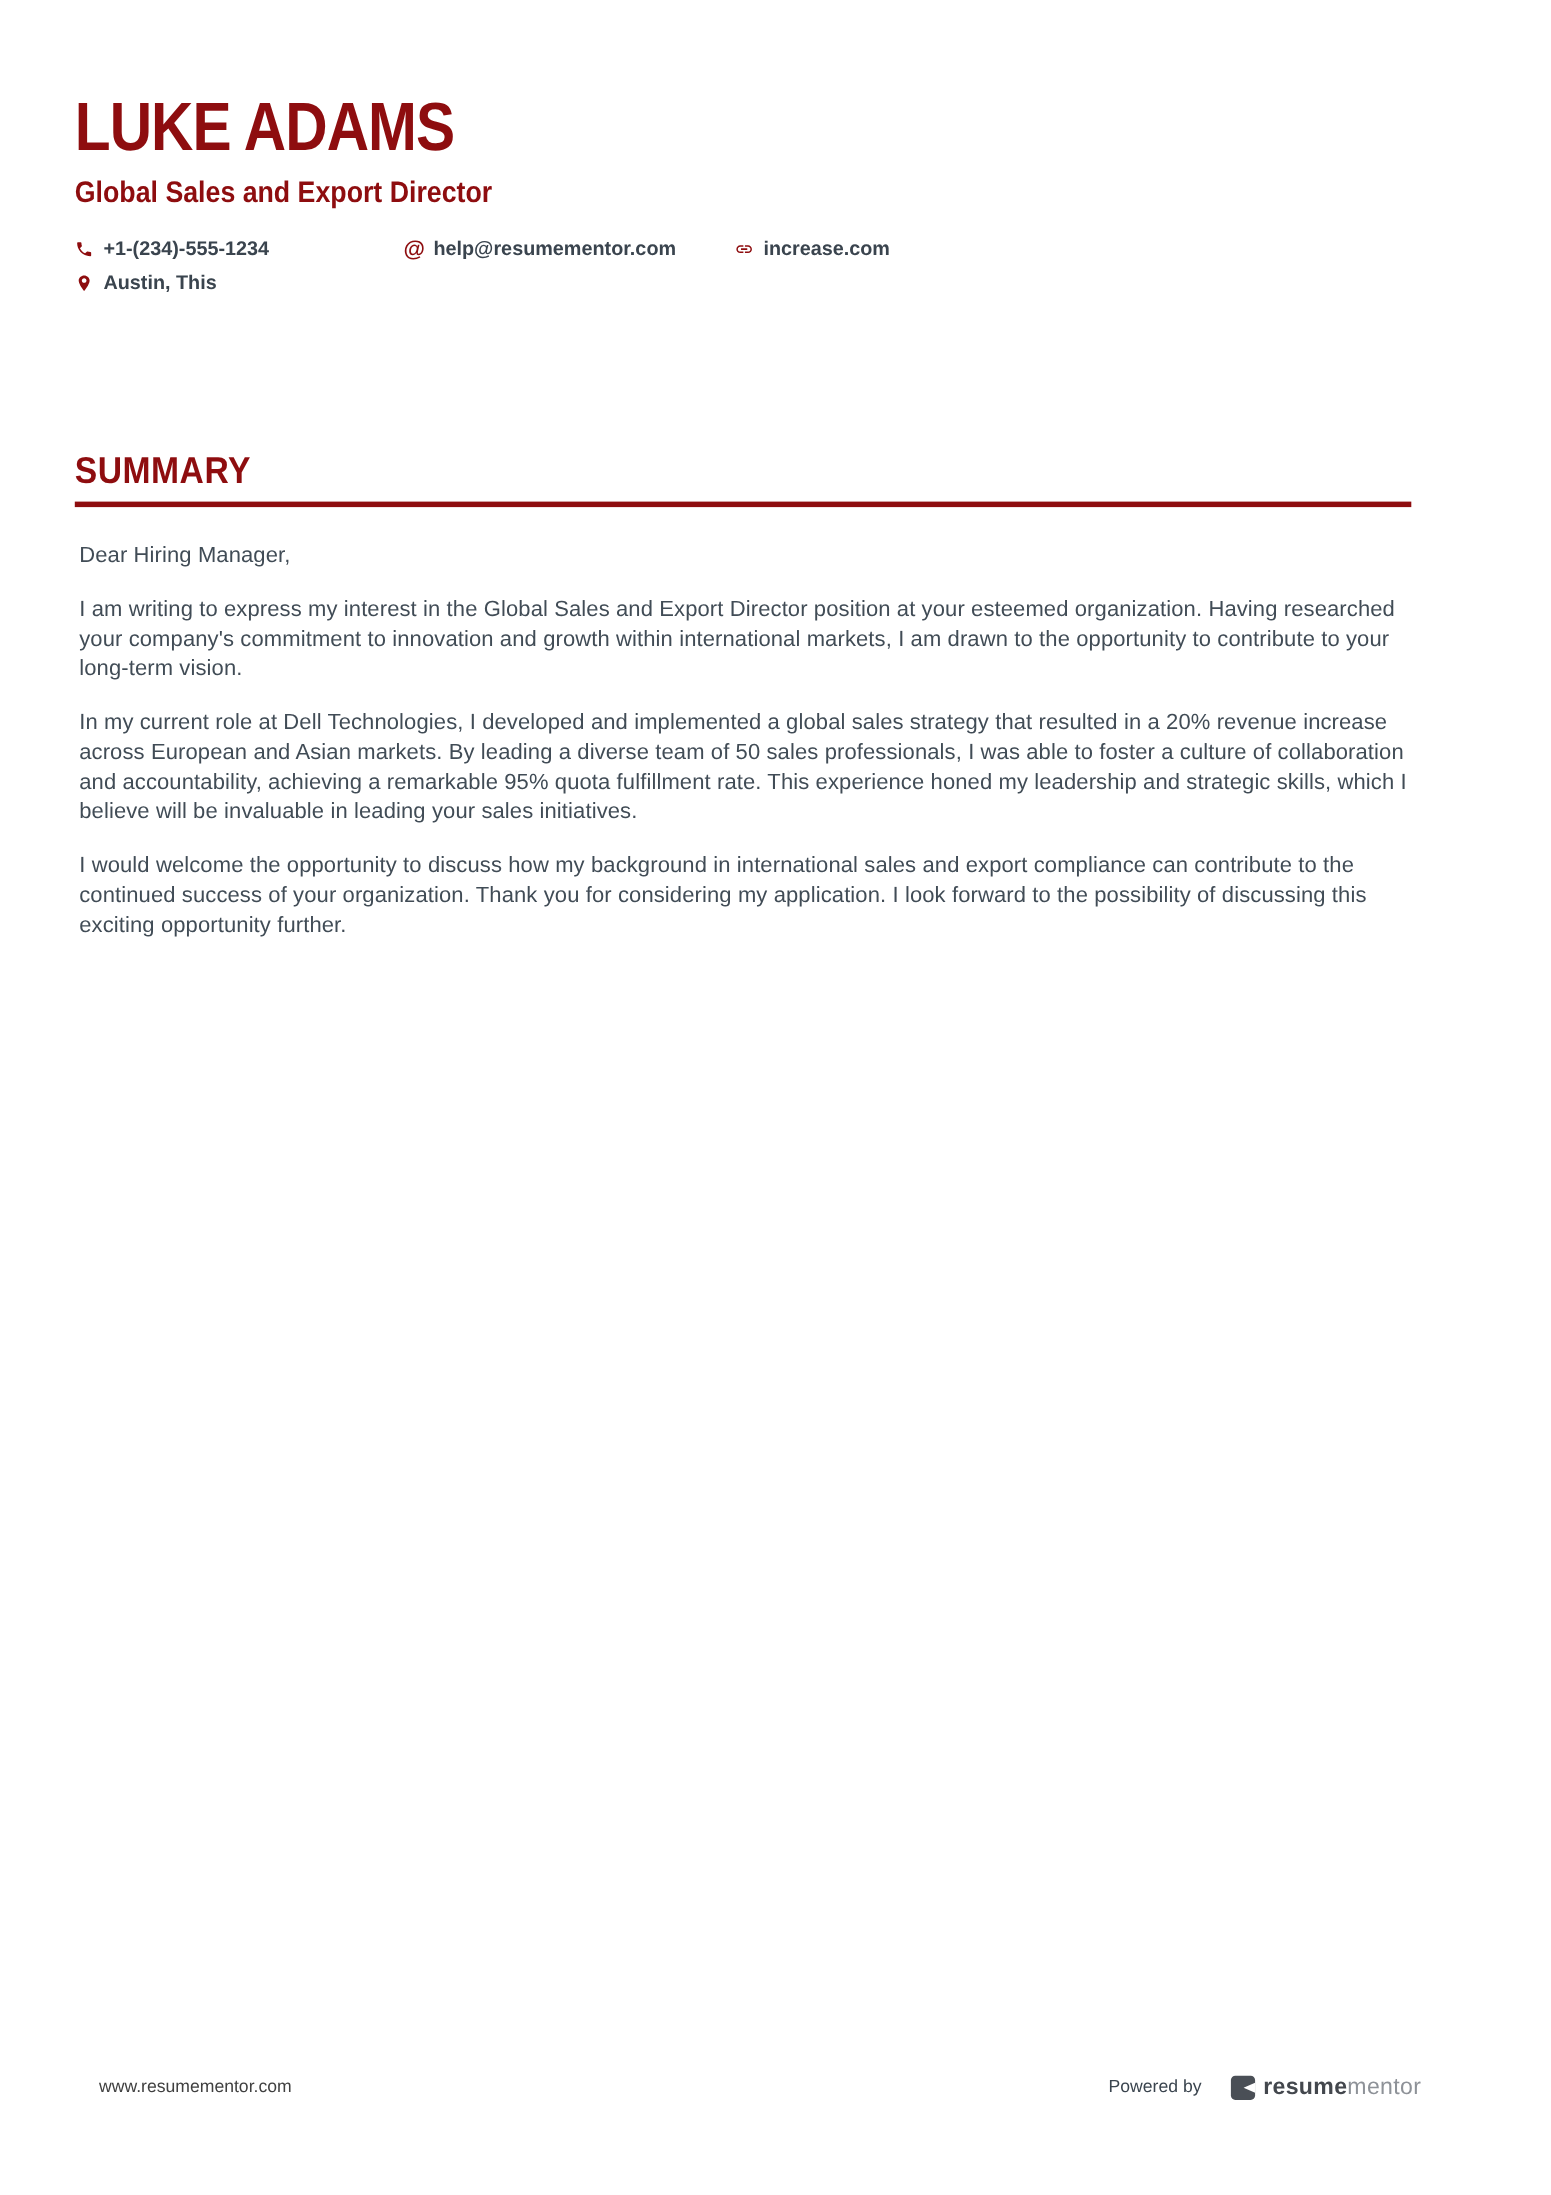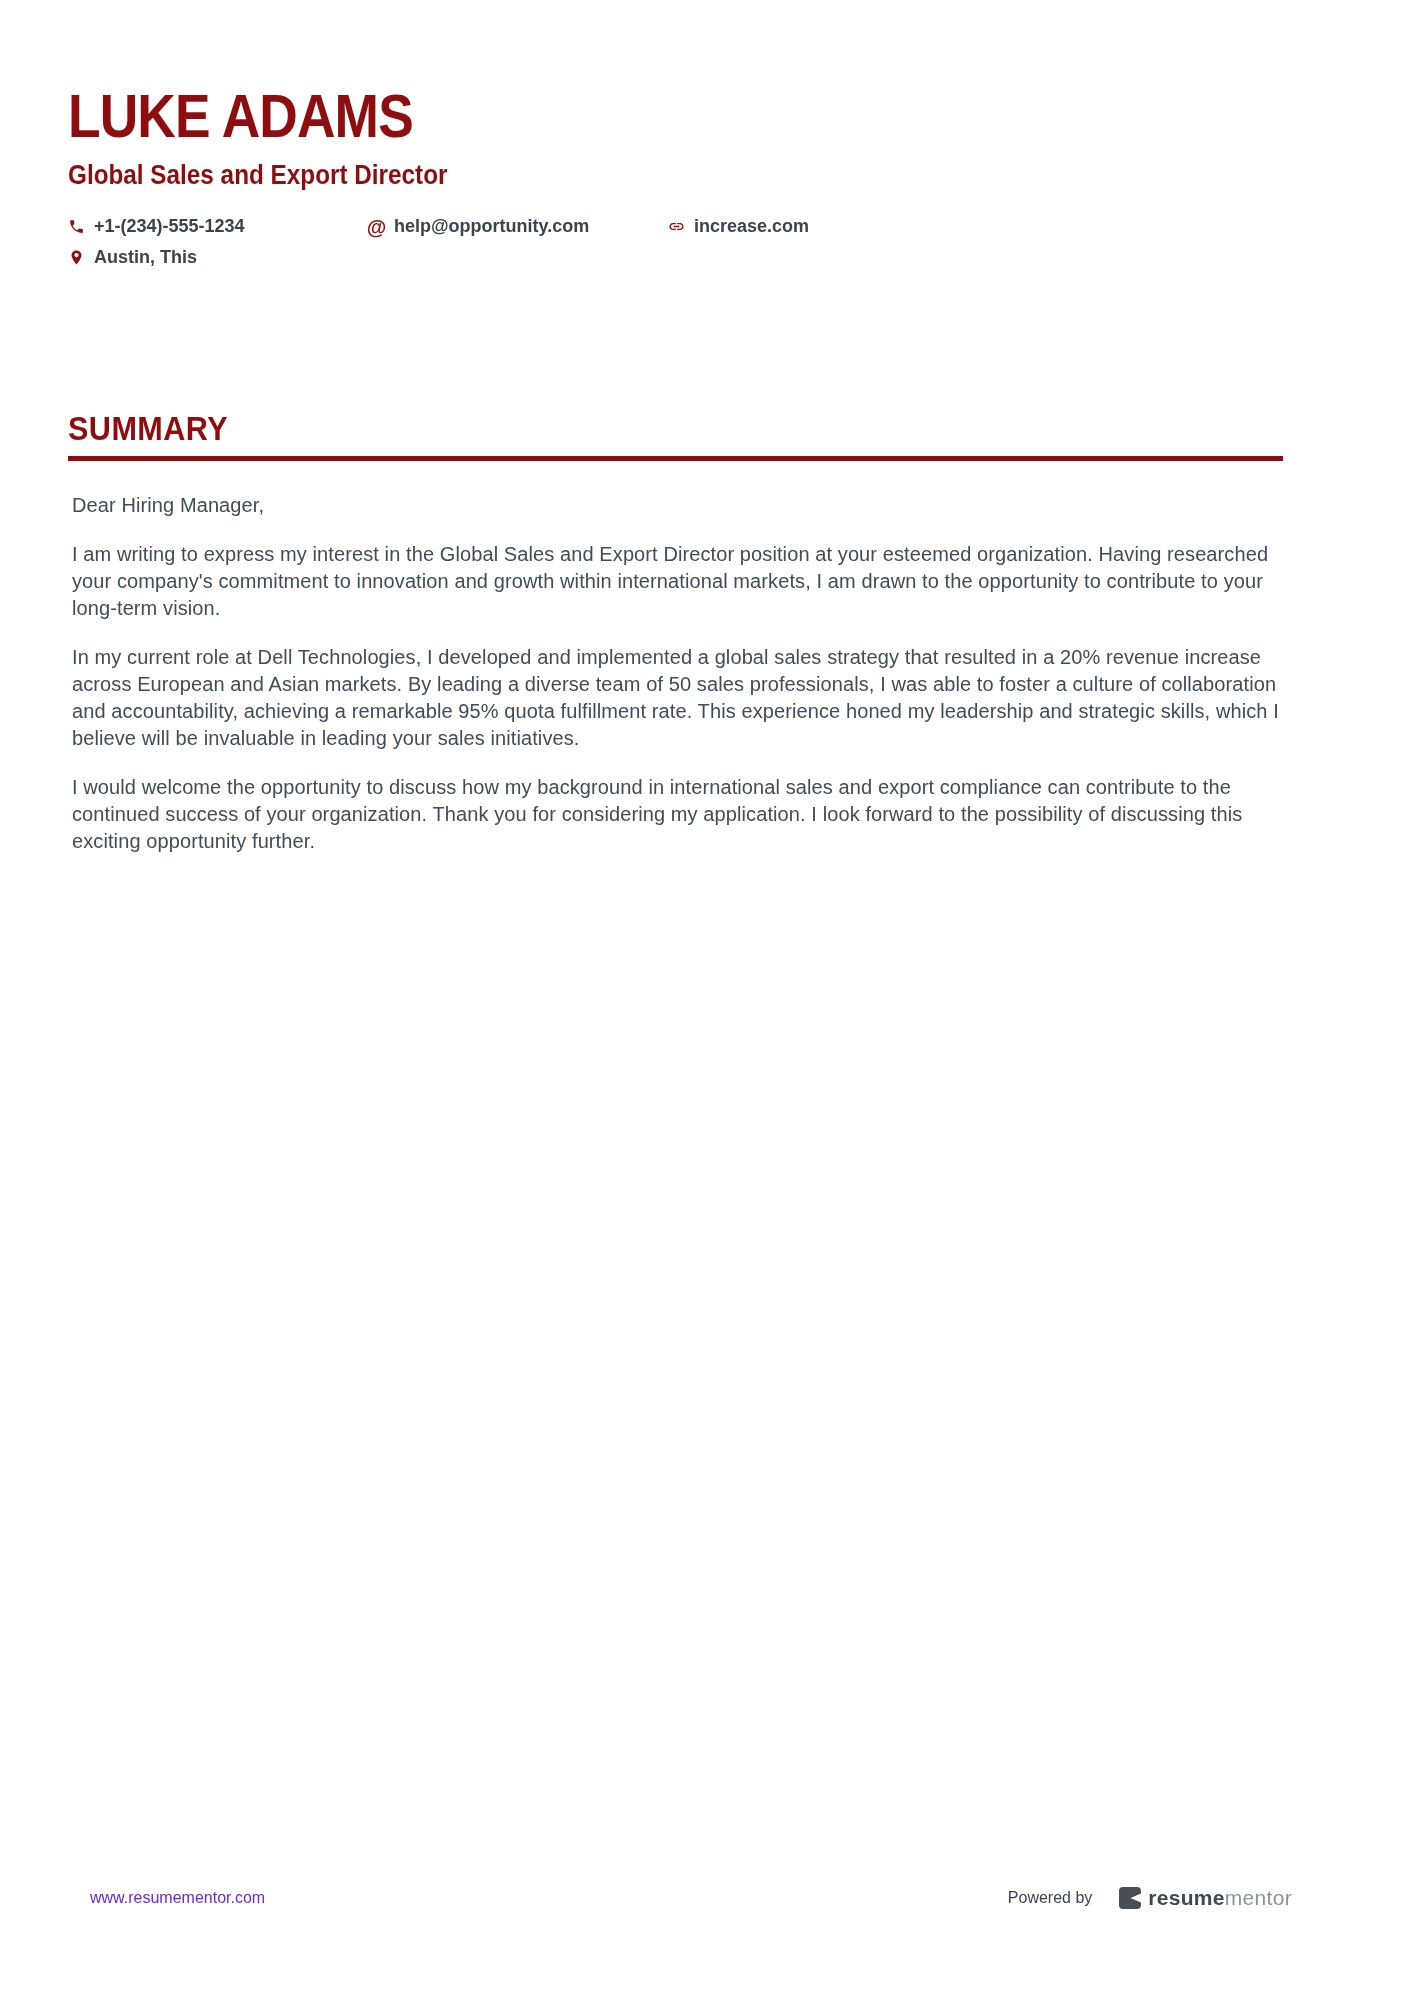--- a/index.html
+++ b/index.html
@@ -85,21 +85,21 @@
     position:absolute;
     left:0;right:0;
     bottom:85px;
     padding:0 118px 0 90px;
     display:flex;
     justify-content:space-between;
     align-items:center;
   }
   .footer-site{
     font-size:16px;
-    color:#6d28d9;
+    color:#404040;
   }
   .footer-right{display:flex;align-items:center;gap:26px;}
   .powered-by{font-size:16px;color:#3a444e;}
   .logo{display:flex;align-items:center;gap:6px;}
   .logo-mark{width:24px;height:24px;}
   .logo-text{font-size:21px;letter-spacing:0.3px;}
   .logo-bold{font-weight:bold;color:#43474d;}
   .logo-light{font-weight:normal;color:#8e9298;}
 </style>
 </head>
@@ -118,21 +118,21 @@
           <div class="contact-item col-1">
             <span class="c-icon">
               <svg viewBox="0 0 24 24">
                   <path d="M6.62 10.79c1.44 2.83 3.76 5.14 6.59 6.59l2.2-2.2c.27-.27.67-.36 1.02-.24 1.12.37 2.33.57 3.57.57.55 0 1 .45 1 1V20c0 .55-.45 1-1 1-9.39 0-17-7.61-17-17 0-.55.45-1 1-1h3.5c.55 0 1 .45 1 1 0 1.25.2 2.45.57 3.57.11.35.03.74-.25 1.02l-2.2 2.2z"></path>
                 </svg>
             </span>
             <span>+1-(234)-555-1234</span>
           </div>
           <div class="contact-item col-2">
             <span class="c-icon at-glyph">@</span>
-            <span>help@opportunity.com</span>
+            <span>help@resumementor.com</span>
           </div>
           <div class="contact-item">
             <span class="c-icon">
               <svg viewBox="0 0 24 24">
                   <path d="M3.9 12c0-1.71 1.39-3.1 3.1-3.1h4V7H7c-2.76 0-5 2.24-5 5s2.24 5 5 5h4v-1.9H7c-1.71 0-3.1-1.39-3.1-3.1zM8 13h8v-2H8v2zm9-6h-4v1.9h4c1.71 0 3.1 1.39 3.1 3.1s-1.39 3.1-3.1 3.1h-4V17h4c2.76 0 5-2.24 5-5s-2.24-5-5-5z"></path>
                 </svg>
             </span>
             <span>increase.com</span>
           </div>
         </div>

